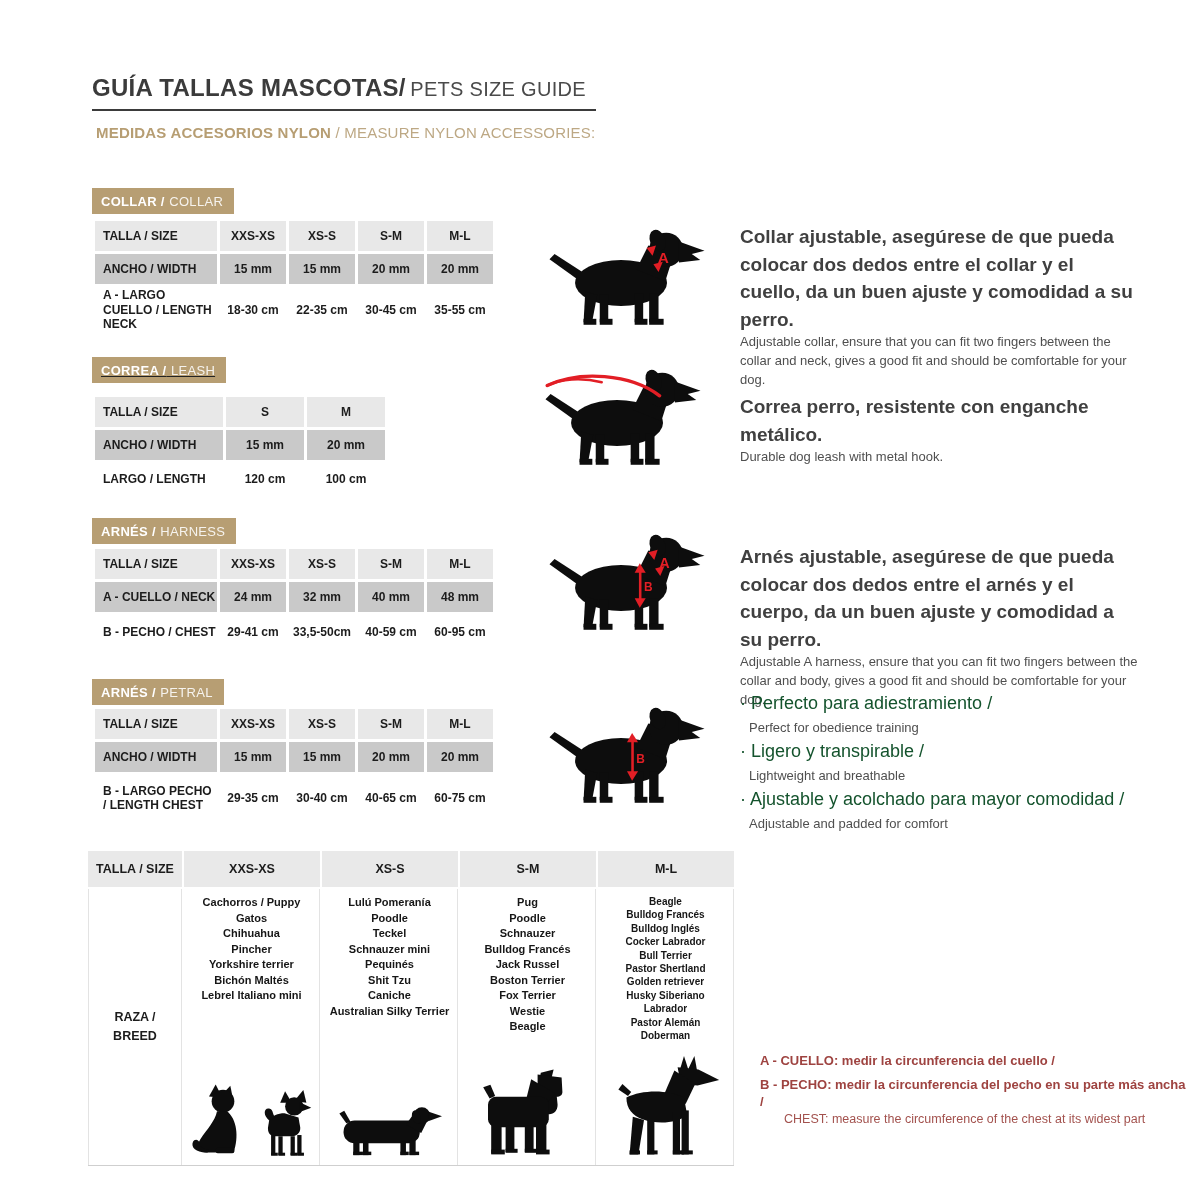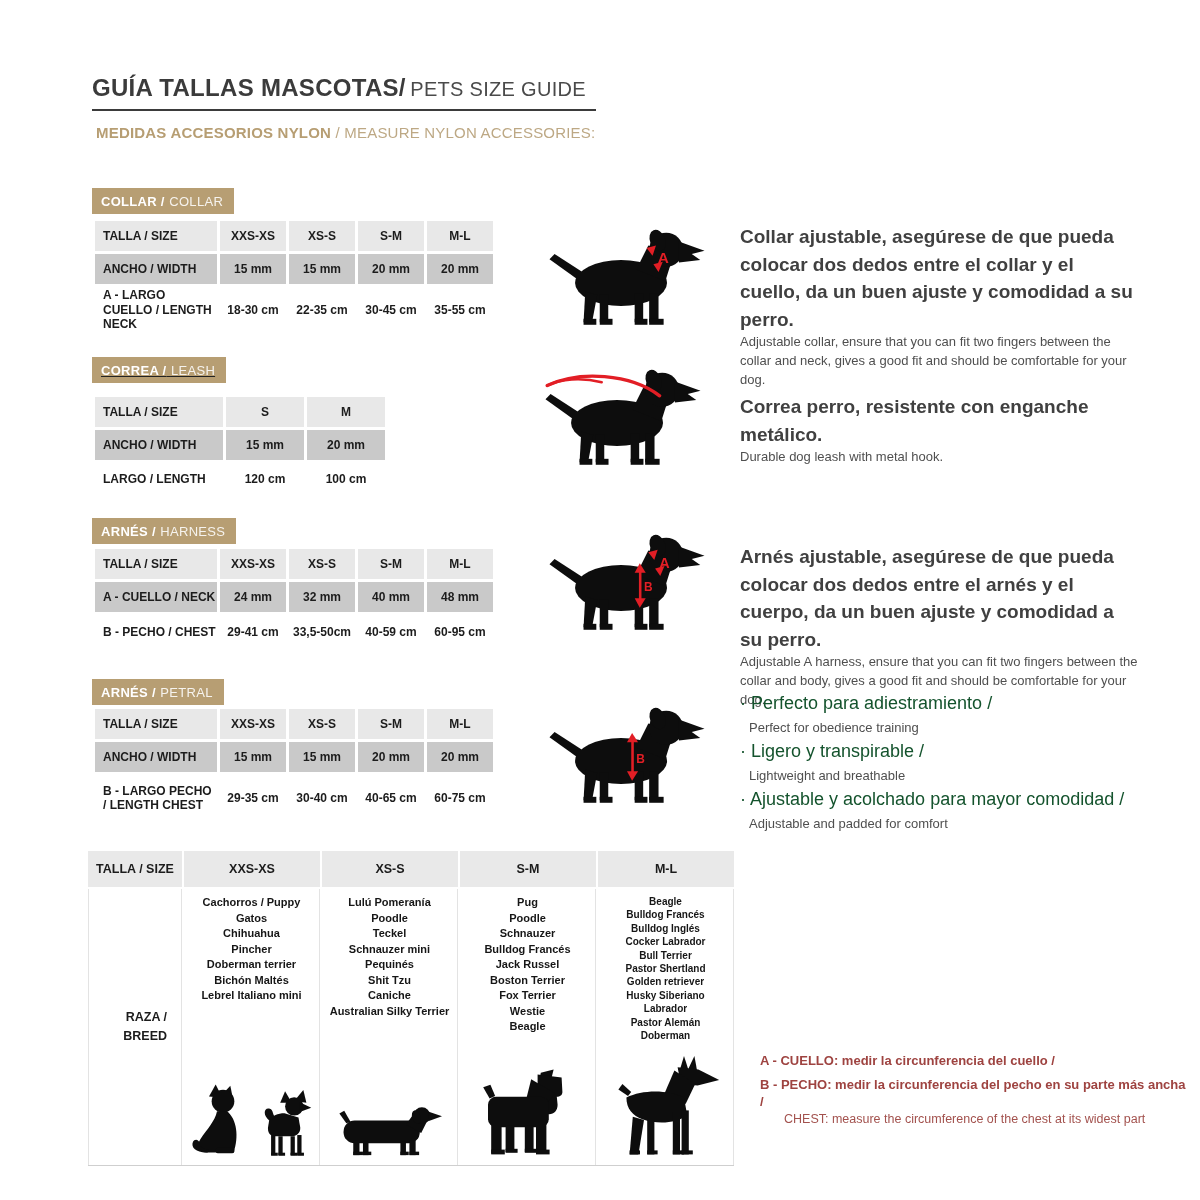--- a/index.html
+++ b/index.html
@@ -41,21 +41,21 @@
 
   
   .breed-head{display:grid;grid-template-columns:94px 136px 136px 136px 136px;gap:2px;}
   .bh{height:36px;background:#e9e9e9;display:flex;align-items:center;justify-content:center;
       font-weight:700;font-size:12.5px;color:#1c1c1c;}
   .breed-body{display:grid;grid-template-columns:94px 136px 136px 136px 136px;gap:2px;
       border-bottom:1px solid #cfcfcf;margin-top:2px;}
   .bcol{height:276px;display:flex;flex-direction:column;align-items:center;padding-top:6px;
       border-right:1px solid #e3e3e3;box-sizing:border-box;}
   .bcol:first-child{border-left:1px solid #e3e3e3;justify-content:center;padding-top:0;}
-  .raza{font-weight:700;font-size:12.5px;color:#1c1c1c;text-align:right;width:64px;line-height:1.5;}
+  .raza{font-weight:700;font-size:12.5px;color:#1c1c1c;text-align:center;width:64px;line-height:1.5;}
   .bl-a div{font-weight:700;font-size:11px;line-height:15.5px;color:#161616;text-align:center;}
   .bl-b div{font-weight:700;font-size:10px;line-height:13.4px;color:#161616;text-align:center;}
   .sil{margin-top:auto;margin-bottom:5px;display:flex;align-items:flex-end;gap:8px;}
 
   
   .note-es{font-weight:700;font-size:13px;color:#9e4340;line-height:1.35;margin-top:6px;}
   .note-en{font-weight:400;font-size:12.5px;color:#a3524e;line-height:1.35;padding-left:24px;}
 
   svg{display:block;}
 </style>
@@ -360,21 +360,21 @@
     <div class="breed-body">
       <div class="bcol">
         <div class="raza">RAZA / BREED</div>
       </div>
       <div class="bcol">
         <div class="bl-a">
             <div>Cachorros / Puppy</div>
             <div>Gatos</div>
             <div>Chihuahua</div>
             <div>Pincher</div>
-            <div>Doberman terrier</div>
+            <div>Yorkshire terrier</div>
             <div>Bichón Maltés</div>
             <div>Lebrel Italiano mini</div>
           </div>
         <div class="sil">
           <svg width="60" height="77" viewBox="0 0 90 115">
               <use href="#cat-sil"></use>
             </svg>
           <svg width="58" height="70" viewBox="0 0 95 115">
               <use href="#chi-sil"></use>
             </svg>

